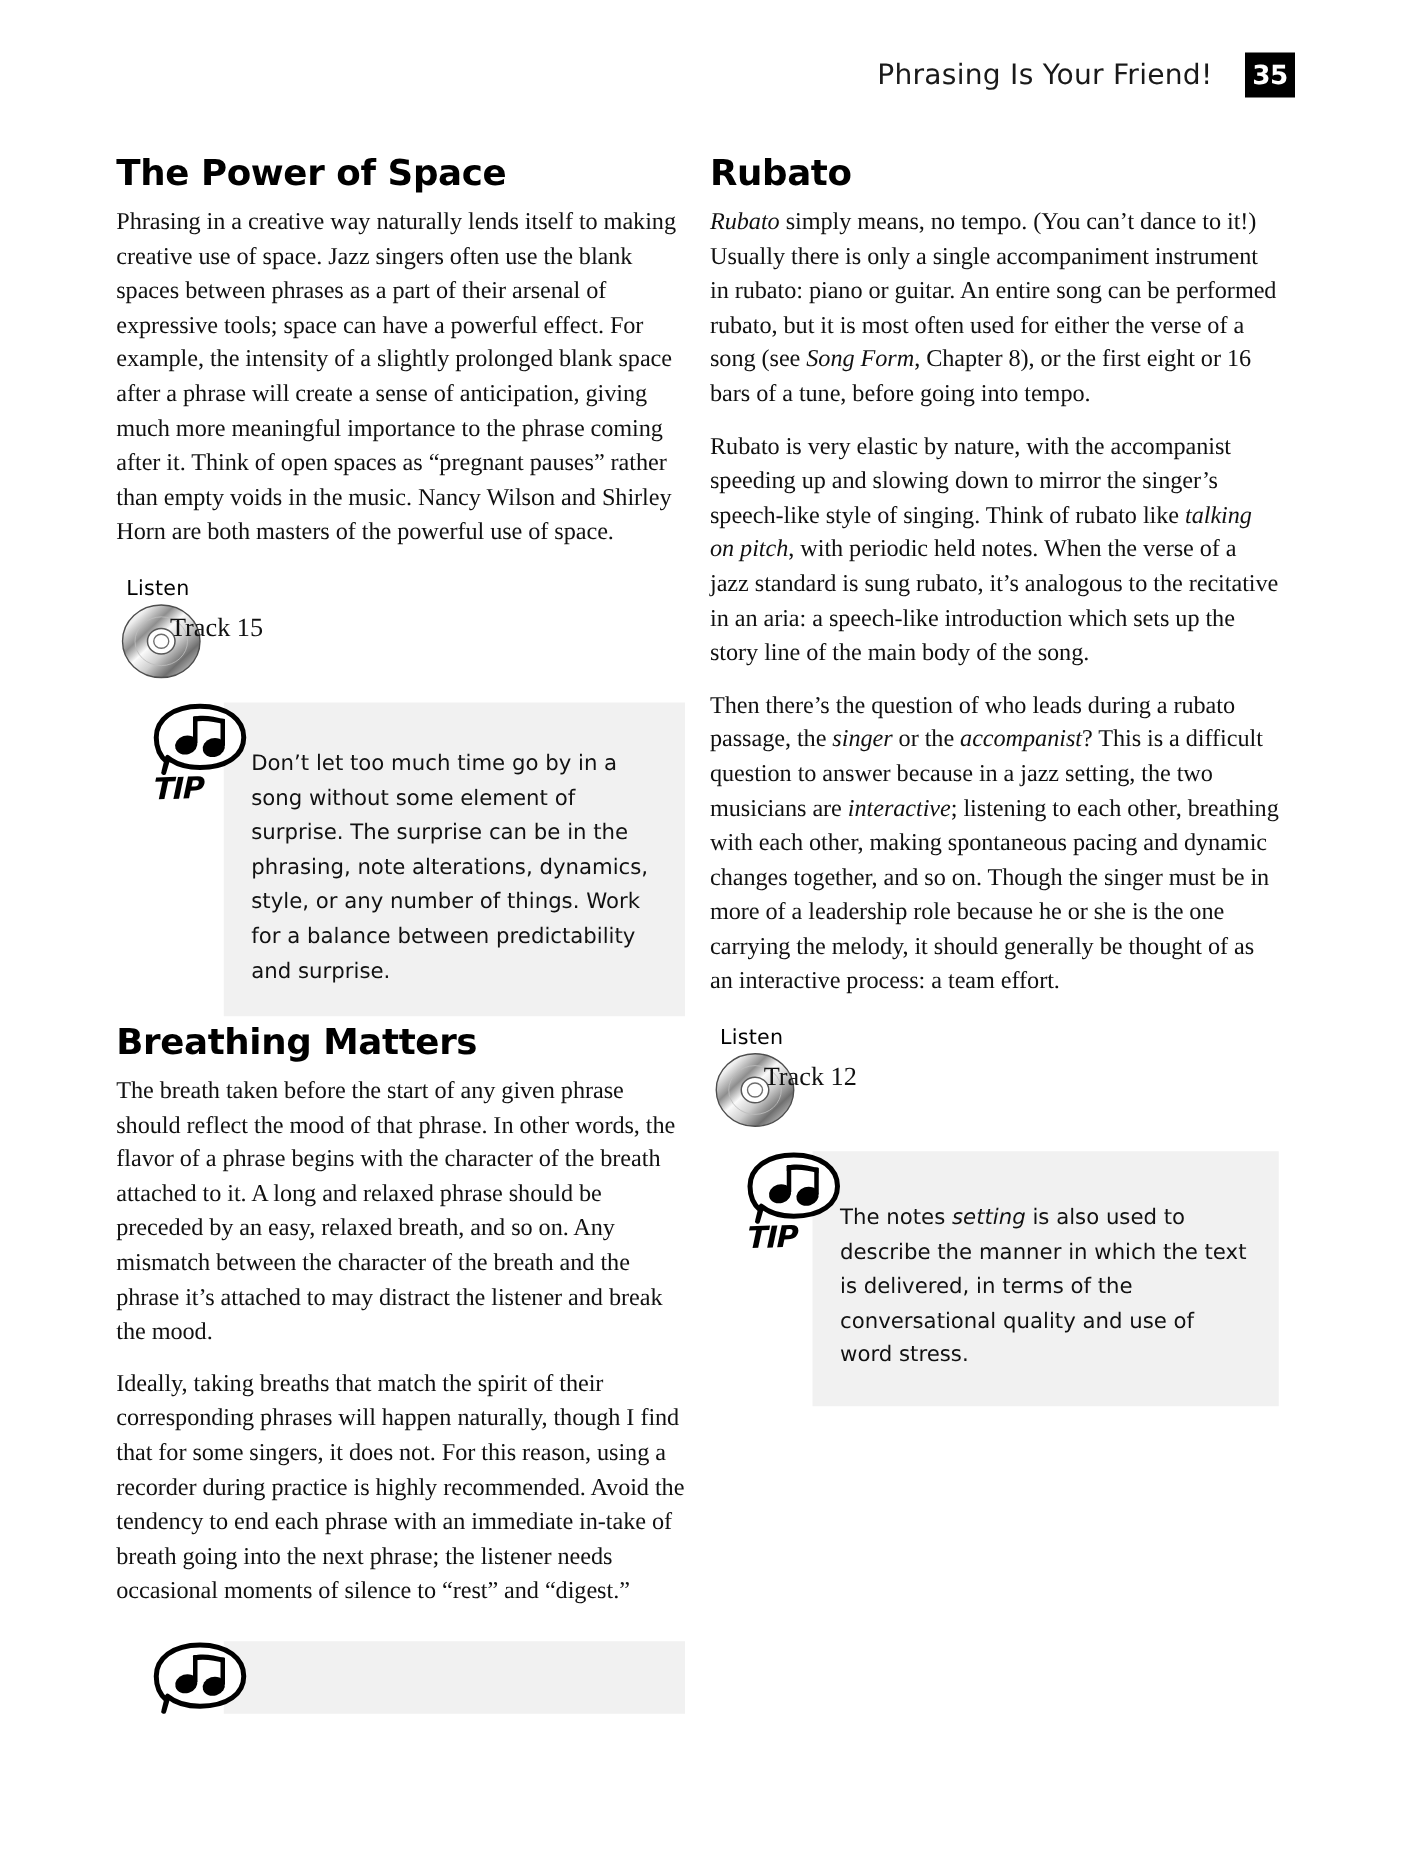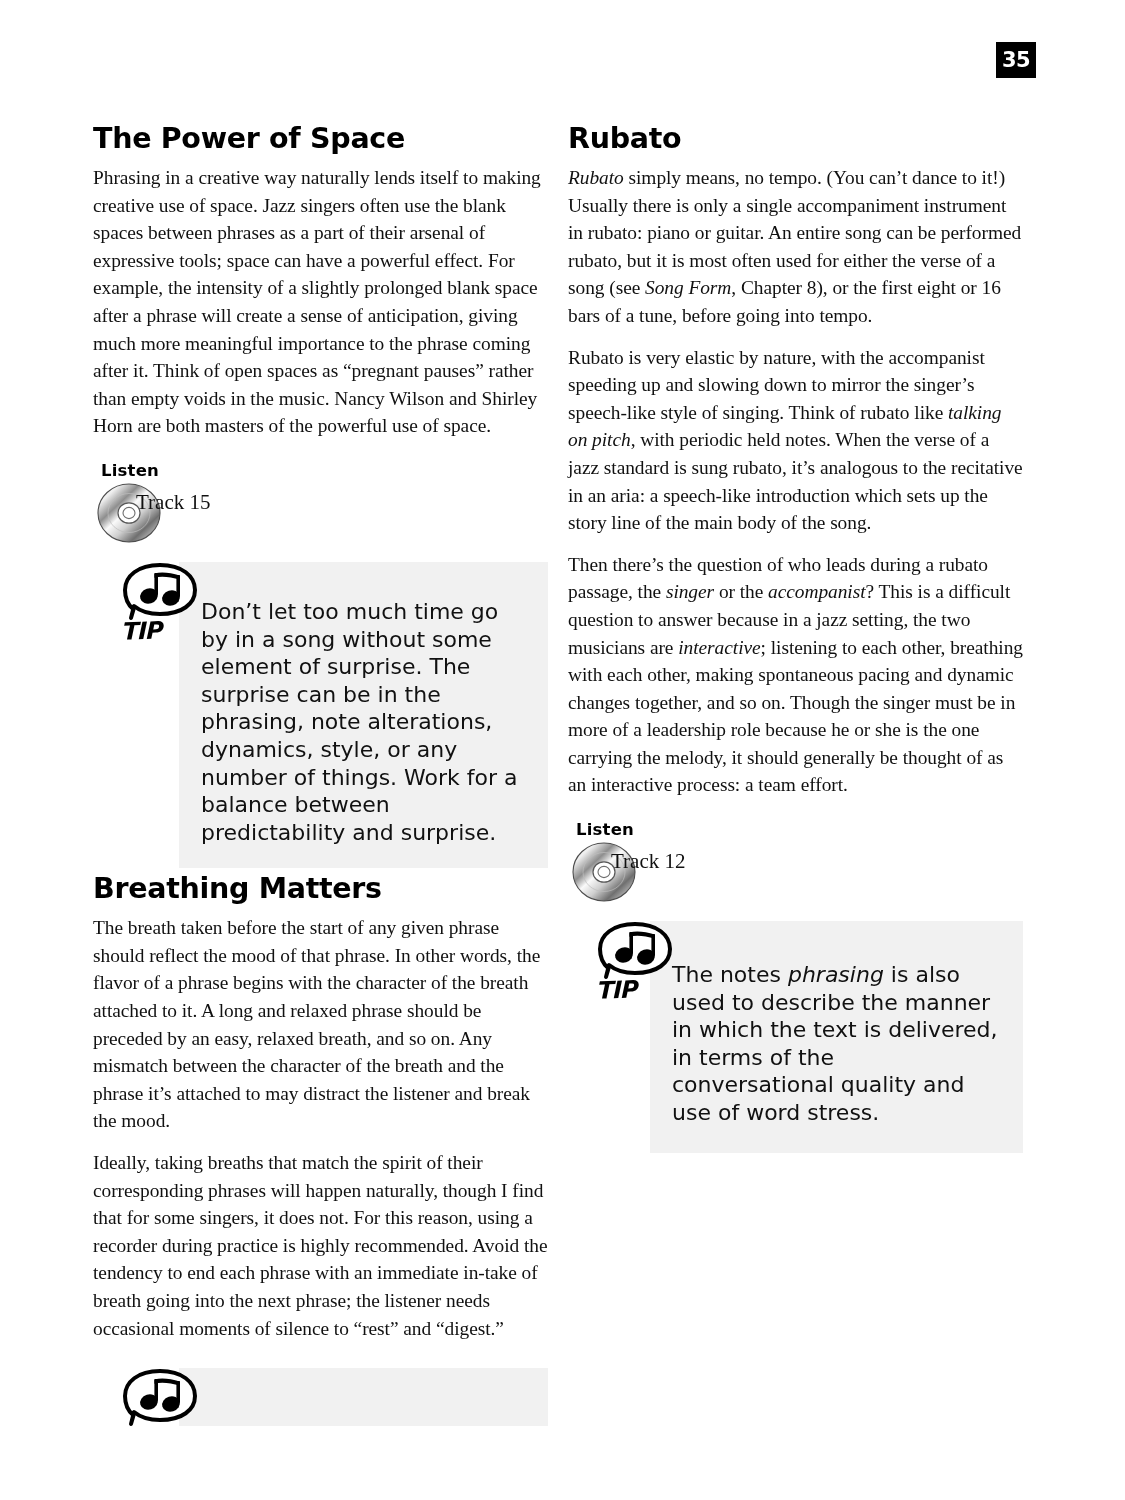--- a/index.html
+++ b/index.html
@@ -88,21 +88,21 @@
 
   
   .listen-block {
     position: relative;
     margin-top: 22px;
     height: 74px;
   }
   .listen-label {
     font-family: "DejaVu Sans", sans-serif;
     font-size: 16.5px;
-    font-weight: 700;
+    font-weight: 400;
     letter-spacing: 0.2px;
     line-height: 18px;
     margin-left: 8px;
   }
   .cd-wrap {
     position: absolute;
     left: 4px;
     top: 20px;
     width: 66px;
     height: 62px;
@@ -147,33 +147,34 @@
   }
   .tip-box {
     margin-left: 86px;
     background: #f1f1f1;
     padding: 36px 22px 22px 22px;
     box-sizing: border-box;
   }
   .tip-box p {
     margin: 0;
     font-family: "DejaVu Sans", sans-serif;
-    font-size: 22px;
+    font-size: 17px;
     line-height: 27.6px;
     color: #111111;
   }
   .tip-box.right-variant {
     margin-left: 82px;
     padding: 40px 22px 26px 22px;
   }
 </style>
 </head>
 <body>
 
 <div class="page-header">
+  <div class="header-title">Phrasing Is Your Friend!</div>
   <div class="page-number-box">
     <span class="num">35</span>
   </div>
 </div>
 
 <div class="column col-left">
 
   <h2 class="section-heading">The Power of Space</h2>
 
   <p class="body-text">Phrasing in a creative way naturally lends itself to making creative use of space. Jazz singers often use the blank spaces between phrases as a part of their arsenal of expressive tools; space can have a powerful effect.  For example, the intensity of a slightly prolonged blank space after a phrase will create a sense of anticipation, giving much more meaningful importance to the phrase coming after it. Think of open spaces as “pregnant pauses” rather than empty voids in the music.  Nancy Wilson and Shirley Horn are both masters of the powerful use of space.</p>
@@ -315,18 +316,18 @@
           <rect x="33.4" y="11" width="3.6" height="22" rx="1"></rect>
           <ellipse cx="50" cy="36" rx="9" ry="7.5" transform="rotate(-17 50 36)"></ellipse>
           <rect x="55.4" y="13" width="3.6" height="22" rx="1"></rect>
           <path d="M33.4 11.6 C41 9.4 49.5 11 58.8 13.4 L58.8 17.6 C49.5 15.2 41 13.8 33.4 15.8 Z"></path>
         </g>
       </svg>
     </div>
     <div class="tip-word">TIP</div>
     <div class="tip-box right-variant">
       <p>
-        <span>The notes </span><span class="ital">phrasing</span><span> is also used to describe the manner in which the text is delivered, in terms of the conversational quality and use of word stress.</span>
+        <span>The notes </span><span class="ital">setting</span><span> is also used to describe the manner in which the text is delivered, in terms of the conversational quality and use of word stress.</span>
       </p>
     </div>
   </div>
 
 </div>
 
 </body></html>

